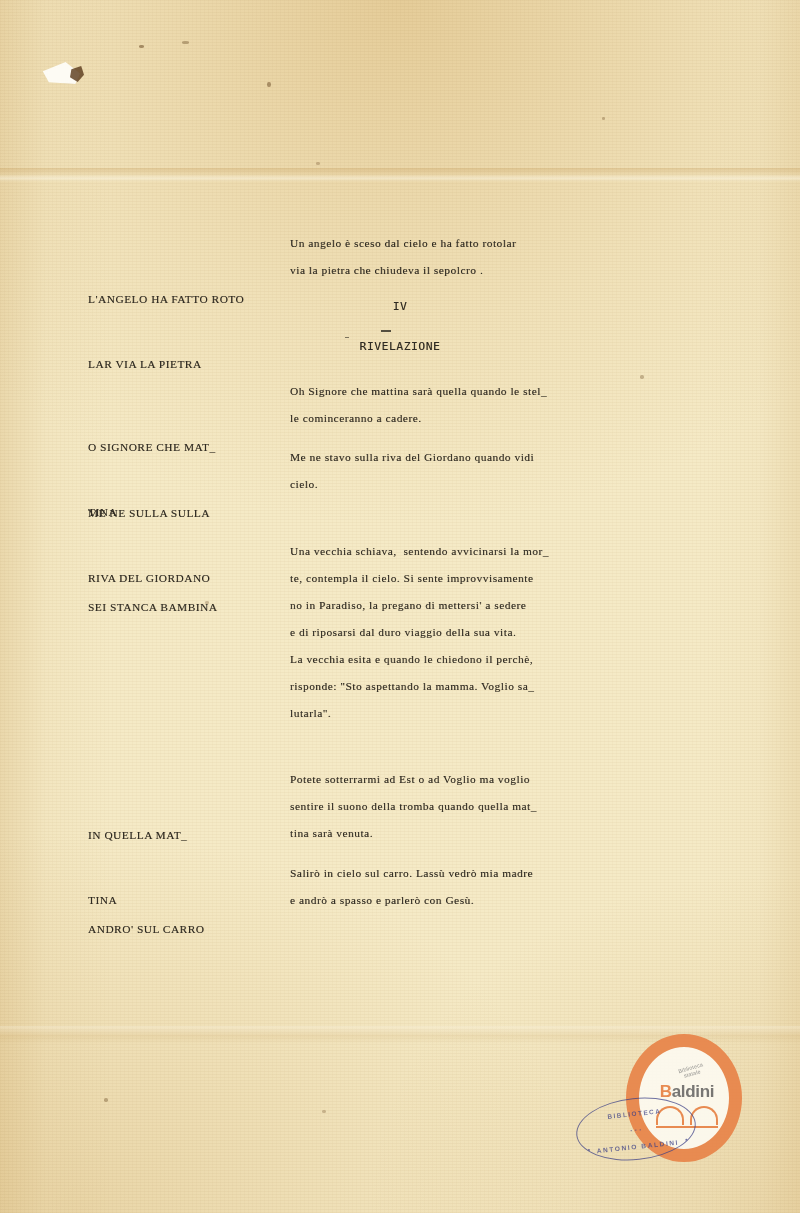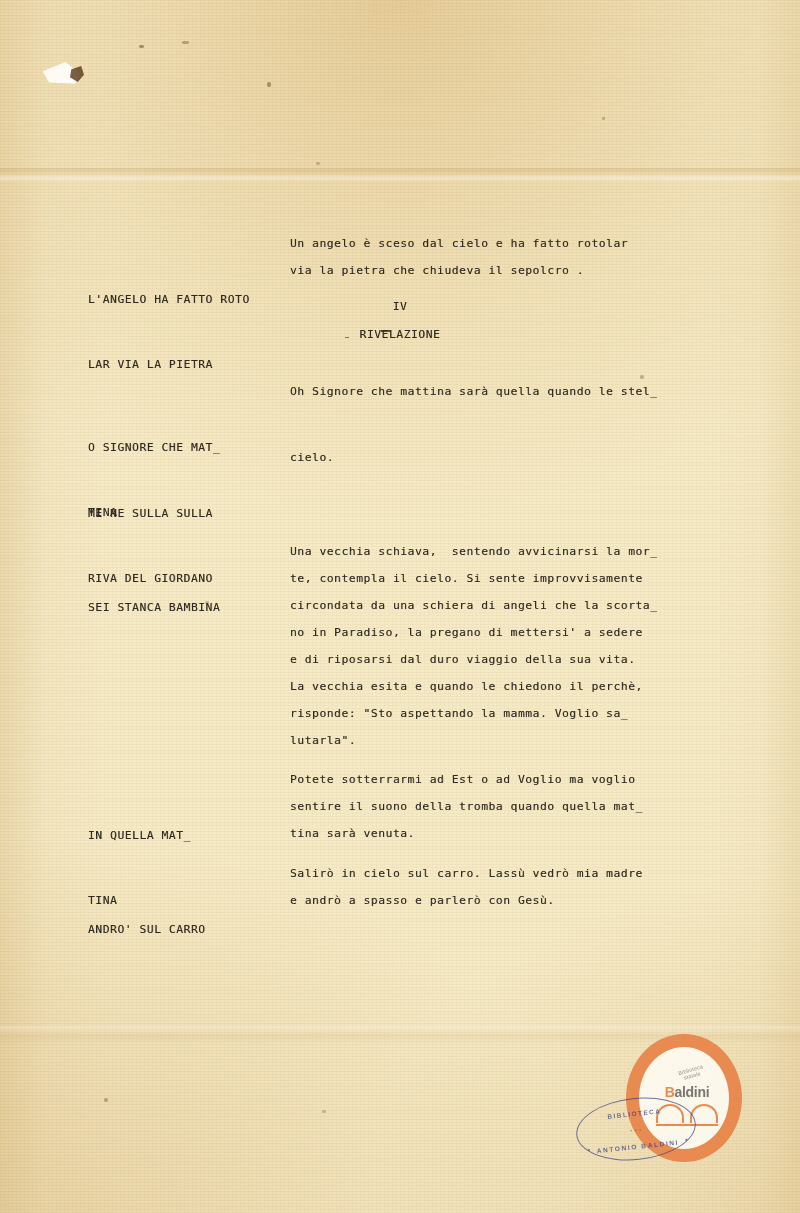--- a/index.html
+++ b/index.html
@@ -123,20 +123,21 @@
   .body-col {
     position: absolute;
     left: 202px;
     top: 0;
     width: 430px;
   }
   .line {
     line-height: 27px;
     white-space: pre;
     text-shadow: 0.35px 0.2px 0 rgba(60,46,26,0.42);
+    font-family: Liberation Serif, serif;
   }
   .cue .line { line-height: 21.5px; }
 
   .center-head {
     position: absolute;
     left: 0;
     width: 800px;
     text-align: center;
     white-space: pre;
     text-shadow: 0.35px 0.2px 0 rgba(60,46,26,0.42);
@@ -172,21 +173,21 @@
     font-family: "Liberation Sans", sans-serif;
     font-size: 5.4px;
     color: #8d8d8d;
     line-height: 6.4px;
     text-align: center;
     transform: rotate(-16deg) translate(9px, -3px);
     letter-spacing: 0.2px;
   }
   .logo-word {
     font-family: "Liberation Sans", sans-serif;
-    font-size: 14px;
+    font-size: 17px;
     font-weight: bold;
     color: #6f6f6f;
     letter-spacing: -0.3px;
     transform: translate(3px, 0px);
     text-align: right;
   }
   .logo-word .accent { color: #e8854a; }
   .logo-book {
     position: relative;
     width: 62px;
@@ -289,50 +290,51 @@
       </div>
       <div class="body-col">
         <div class="line">Un angelo è sceso dal cielo e ha fatto rotolar</div>
         <div class="line">via la pietra che chiudeva il sepolcro .</div>
       </div>
     </div>
 
     <div class="center-head" style="top:300px;">IV</div>
     <div class="head-strike" style="left:381px;top:330px;width:10px;height:1.6px;"></div>
     <div class="head-strike" style="left:345px;top:337px;width:4px;height:1.4px;opacity:.6;"></div>
-    <div class="center-head" style="top:328px;text-align:center;">RIVELAZIONE</div>
+    <div class="center-head" style="top:340px;text-align:center;">RIVELAZIONE</div>
 
     <div class="block" style="top:378px;">
       <div class="cue">
         <div class="line">O SIGNORE CHE MAT_</div>
         <div class="line">TINA</div>
       </div>
       <div class="body-col">
         <div class="line">Oh Signore che mattina sarà quella quando le stel_</div>
+        <div class="line">le cominceranno a cadere.</div>
       </div>
     </div>
 
     <div class="block" style="top:444px;">
       <div class="cue">
         <div class="line">ME NE SULLA SULLA</div>
         <div class="line">RIVA DEL GIORDANO</div>
       </div>
       <div class="body-col">
+        <div class="line">Me ne stavo sulla riva del Giordano quando vidi</div>
         <div class="line">cielo.</div>
       </div>
     </div>
 
     <div class="block" style="top:538px;">
       <div class="cue">
         <div class="line">SEI STANCA BAMBINA</div>
       </div>
       <div class="body-col">
         <div class="line">Una vecchia schiava,  sentendo avvicinarsi la mor_</div>
         <div class="line">te, contempla il cielo. Si sente improvvisamente</div>
-        <div class="line">circondata da una schiera di angeli che la scorta_</div>
         <div class="line">no in Paradiso, la pregano di mettersi' a sedere</div>
         <div class="line">e di riposarsi dal duro viaggio della sua vita.</div>
         <div class="line">La vecchia esita e quando le chiedono il perchè,</div>
         <div class="line">risponde: "Sto aspettando la mamma. Voglio sa_</div>
         <div class="line">lutarla".</div>
       </div>
     </div>
 
     <div class="block" style="top:766px;">
       <div class="cue">

